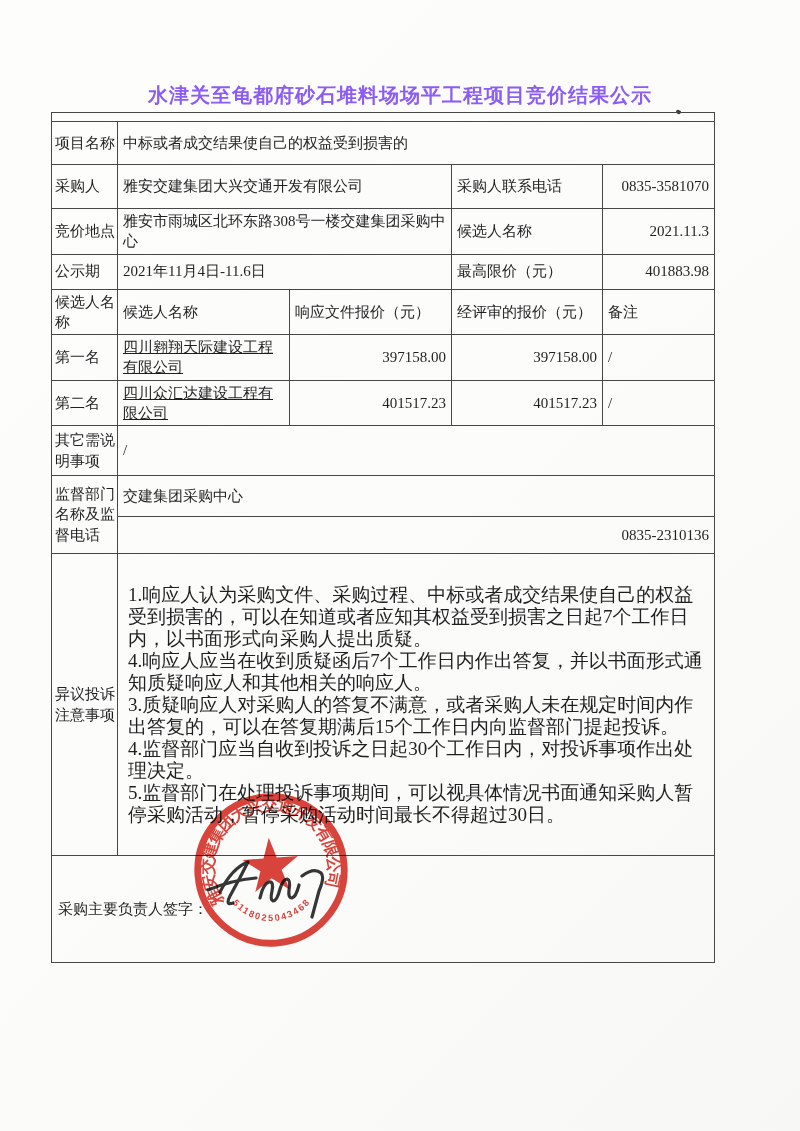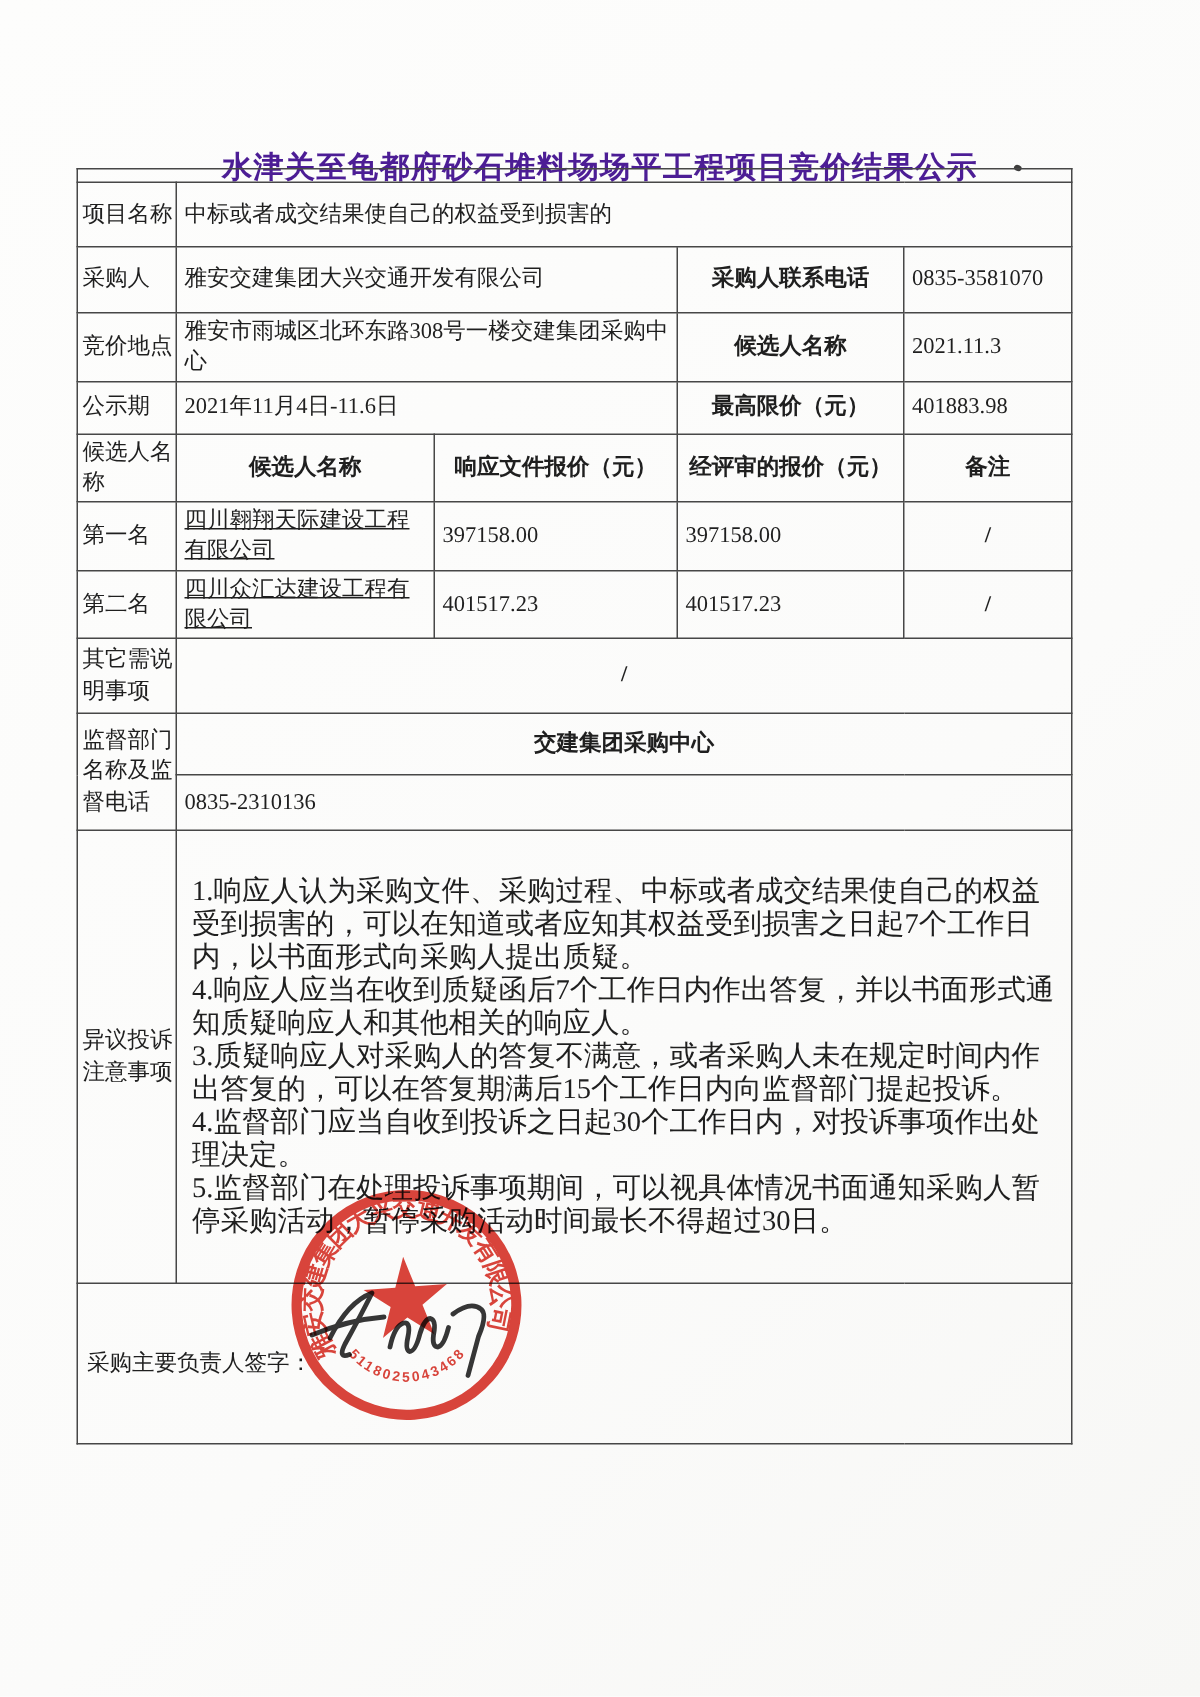--- a/index.html
+++ b/index.html
@@ -4,33 +4,33 @@
 <style>
   html,body{margin:0;padding:0;}
   body{
     width:800px;height:1131px;position:relative;overflow:hidden;
     background:linear-gradient(135deg,#fdfdfc 0%,#fbfbfa 60%,#f7f7f5 100%);
     font-family:"Liberation Serif", serif;color:#1f1f1f;
   }
   .doc-title{
     position:absolute;top:82px;left:0;width:100%;text-align:center;
     font-family:"Liberation Sans", sans-serif;font-weight:bold;
-    font-size:20px;letter-spacing:1px;color:#4c1d95;margin-top:16px;
+    font-size:20px;letter-spacing:1px;color:#8b5cf6;
   }
   table.notice{
     position:absolute;left:51px;top:112px;width:663px;
     border-collapse:collapse;table-layout:fixed;
   }
   td{
     border:1.6px solid #474747;font-size:15px;line-height:1.35;
     padding:2px 5px;vertical-align:middle;word-break:break-all;
   }
   td.lab{padding:2px 1px 2px 3px;}
-  td.c{text-align:center;font-weight:bold;}
-  td.num{text-align:left;font-size:15px;}
+  td.c{}
+  td.num{text-align:right;font-size:15px;}
   tr.sliver td{padding:0;}
   td.loc-val{padding-right:2px;}
   td.company{padding:2px 14px 2px 5px;text-decoration:underline;}
   td.notes{
     padding:6px 10px;line-height:22px;font-size:19px;vertical-align:middle;
   }
   .note-item{margin:0;}
   td.signrow{padding-left:6px;font-size:15px;}
   
   .seal{

